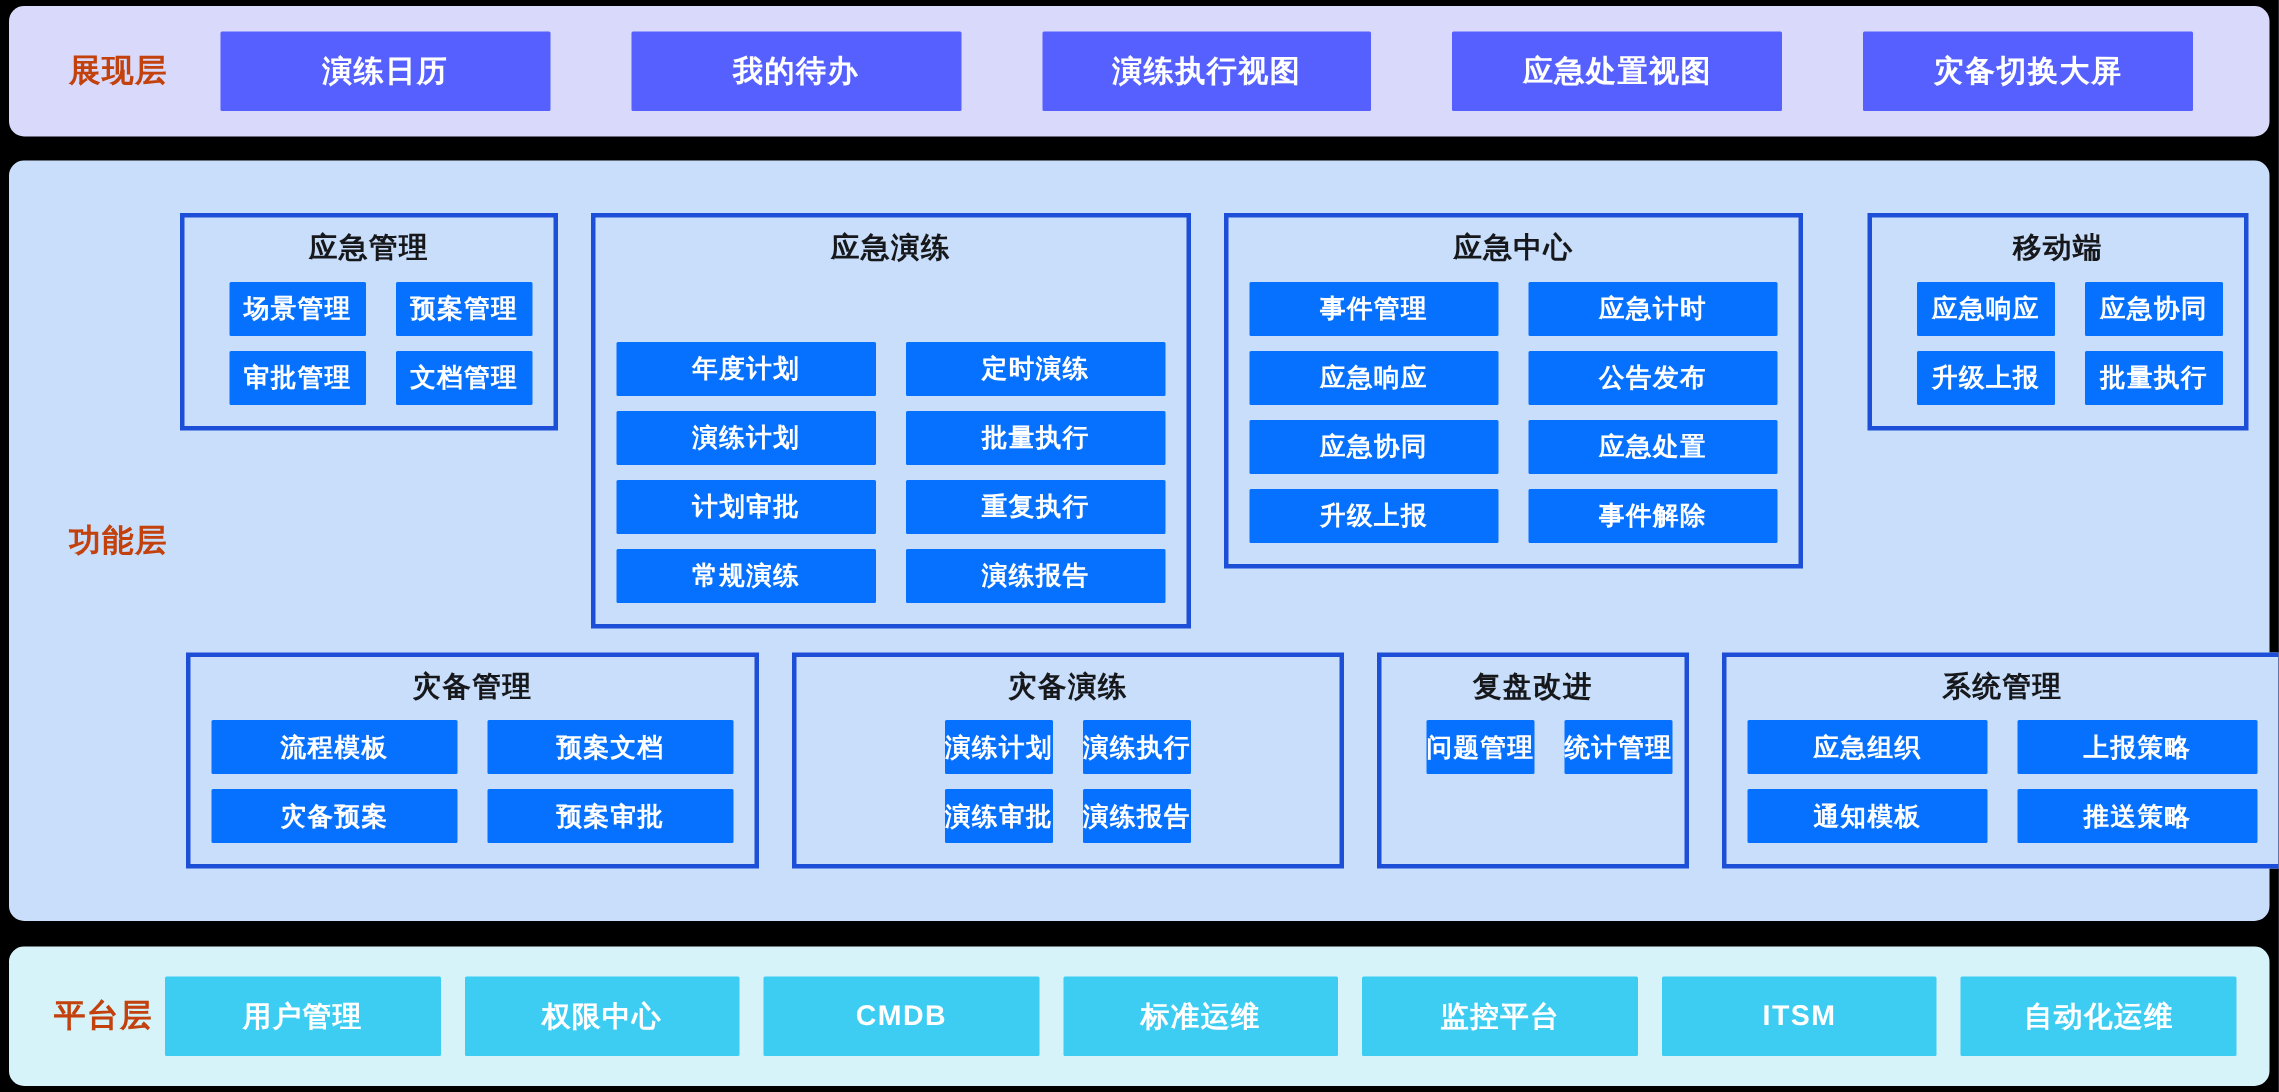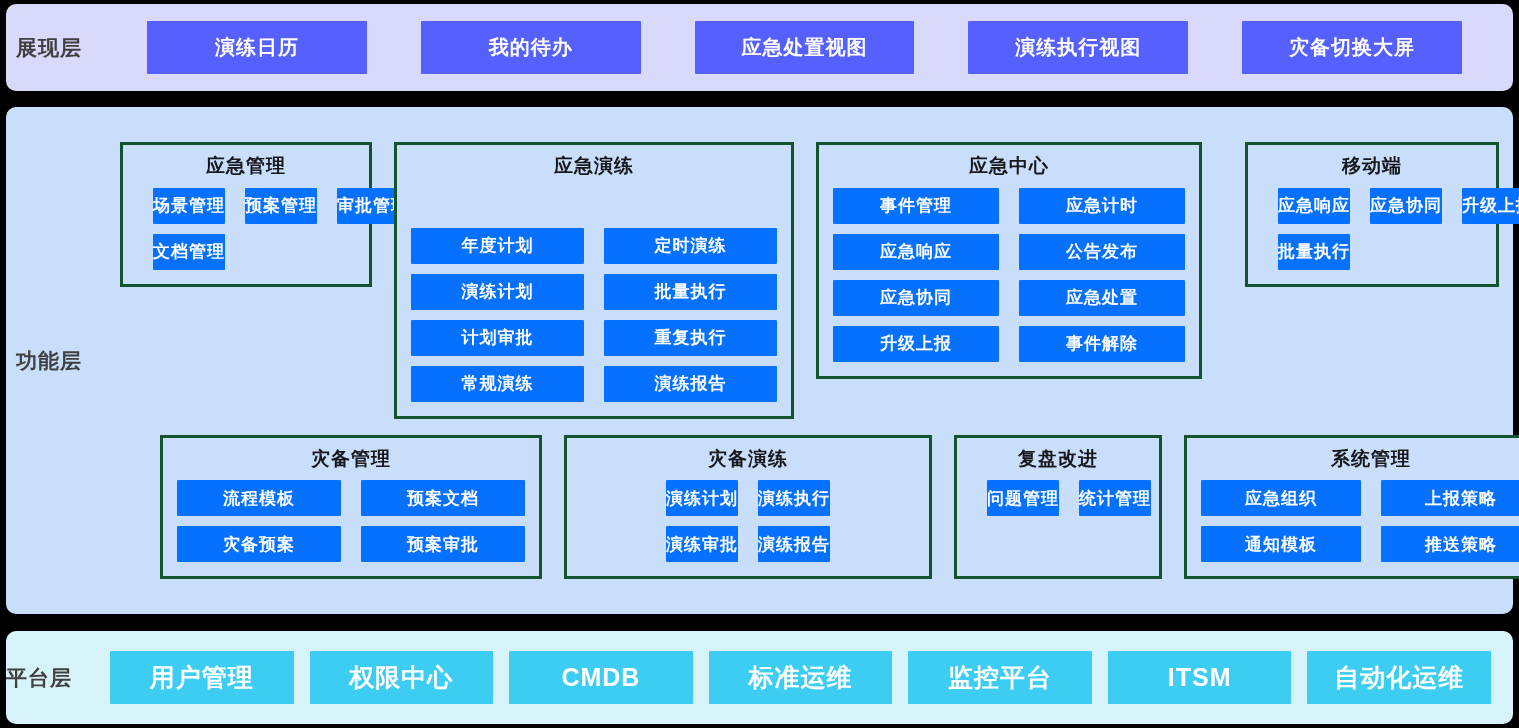--- a/index.html
+++ b/index.html
@@ -50,24 +50,24 @@
   .layer-platform {
     margin: 17px 6px 4px 6px;
     height: 93px;
     background: #D7F3FA;
   }
 
   
   .layer-title {
     width: 96px;
     min-width: 96px;
-    text-align: left;
+    text-align: right;
     font-size: 21px;
     font-weight: bold;
-    color: #404040;
+    color: #c2410c;
     letter-spacing: 1px;
     line-height: 1.2;
   }
 
   
   .pres-row {
     flex: 1 1 auto;
     display: flex;
     align-items: center;
     justify-content: space-between;
@@ -103,42 +103,42 @@
     box-sizing: border-box;
   }
   .func-row {
     display: flex;
     align-items: stretch;
     gap: 22px;
   }
   .func-row-top { align-items: flex-start; }
 
   .group-card {
-    border: 3px solid #14532d;
+    border: 3px solid #1d4ed8;
     background: #C9DEFA;
     padding: 10px 14px 14px 14px;
     box-sizing: border-box;
     display: flex;
     flex-direction: column;
   }
   .group-title {
     text-align: center;
     font-size: 19px;
     font-weight: bold;
     color: #16181C;
     letter-spacing: 1px;
     margin-bottom: 10px;
     line-height: 1.2;
   }
   .group-items {
     display: grid;
     gap: 10px 20px;
     flex: 1 1 auto;
   }
-  .cols-1 { grid-template-columns: 1fr 1fr 1fr; padding-left: 16px; }
+  .cols-1 { grid-template-columns: 1fr 1fr; padding-left: 16px; }
   .cols-2 { grid-template-columns: 1fr 1fr; }
 
   .func-chip {
     background: #0670FF;
     color: #FFFFFF;
     font-size: 17px;
     font-weight: bold;
     letter-spacing: 1px;
     height: 36px;
     display: flex;
@@ -148,21 +148,21 @@
     white-space: nowrap;
   }
 
   
   .g-emg-mgmt   { width: 252px; }
   .g-emg-drill  { width: 400px; gap: 40px; }
   .g-emg-center { width: 386px; font-family: Liberation Serif, serif; }
   .g-mobile     { width: 254px; margin-left: 21px; }
 
   
-  .g-dr-mgmt    { width: 382px; margin-left: 36px; }
+  .g-dr-mgmt    { width: 382px; }
   .g-dr-drill   { width: 368px; align-items: center; }
   .g-review     { width: 208px; }
   .g-sysmgmt    { width: 374px; }
 
   .row2-wrap {
     display: flex;
     gap: 22px;
     padding-left: 4px;
   }
 
@@ -174,42 +174,42 @@
     justify-content: space-between;
     padding: 0 22px 0 8px;
     height: 100%;
     gap: 16px;
   }
   .plat-chip {
     flex: 1 1 0;
     height: 53px;
     background: #3DCDF2;
     color: #FFFFFF;
-    font-size: 25px;
+    font-size: 19px;
     font-weight: bold;
     letter-spacing: 1px;
     display: flex;
     align-items: center;
     justify-content: center;
     border-radius: 1px;
     white-space: nowrap;
   }
 </style>
 </head>
 <body>
 
 <div id="diagram">
 
   <section class="layer layer-presentation">
     <div class="layer-title">展现层</div>
     <div class="pres-row">
       <div class="pres-chip">演练日历</div>
       <div class="pres-chip">我的待办</div>
+      <div class="pres-chip">演练执行视图</div>
       <div class="pres-chip">应急处置视图</div>
-      <div class="pres-chip">演练执行视图</div>
       <div class="pres-chip">灾备切换大屏</div>
     </div>
   </section>
 
   <section class="layer layer-function">
     <div class="layer-title">功能层</div>
     <div class="func-body">
 
       <div class="func-row func-row-top">
 

